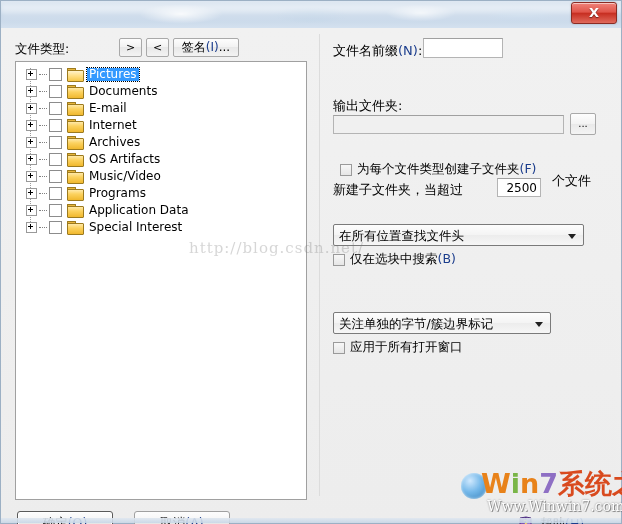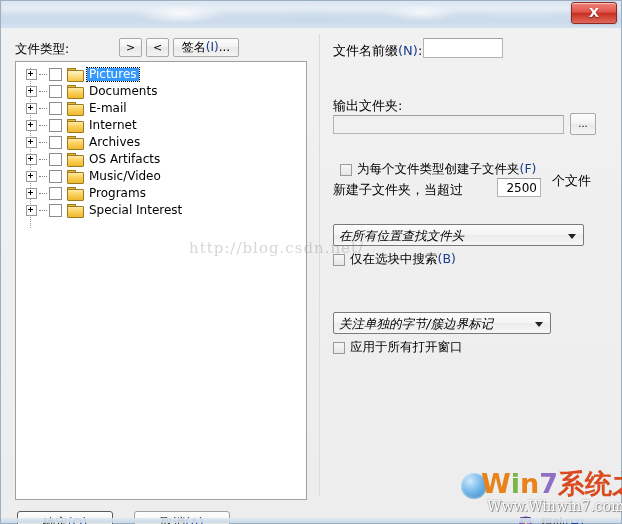--- a/index.html
+++ b/index.html
@@ -264,21 +264,20 @@
   #count-suffix { left: 232px; top: 138px; }
 
   .combo {
     position: absolute;
     box-sizing: border-box;
     height: 22px;
     background: linear-gradient(180deg,#fdfdfd 0%,#f4f4f4 48%,#ececec 50%,#f6f6f6 100%);
     border: 1px solid #7a7a7a;
     border-radius: 2px;
     cursor: pointer;
-    font-style: italic;
   }
   .combo .ctext {
     position: absolute; left: 5px; top: 3px;
     font-size: 12.5px; color: #000;
     white-space: nowrap;
   }
   .combo .arrow {
     position: absolute; right: 7px; top: 9px;
     width: 0; height: 0;
     border-left: 4px solid transparent;
@@ -471,20 +470,30 @@
           </div>
           <div class="tree-row">
             <span class="expander"></span>
             <span class="dots"></span>
             <span class="chk"></span>
             <span class="folder">
               <span class="tab"></span>
               <span class="body"></span>
             </span>
             <span class="node-label">Programs</span>
+          </div>
+          <div class="tree-row">
+            <span class="expander"></span>
+            <span class="dots"></span>
+            <span class="chk"></span>
+            <span class="folder">
+              <span class="tab"></span>
+              <span class="body"></span>
+            </span>
+            <span class="node-label">Application Data</span>
           </div>
           <div class="tree-row">
             <span class="expander"></span>
             <span class="dots"></span>
             <span class="chk"></span>
             <span class="folder">
               <span class="tab"></span>
               <span class="body"></span>
             </span>
             <span class="node-label">Special Interest</span>

